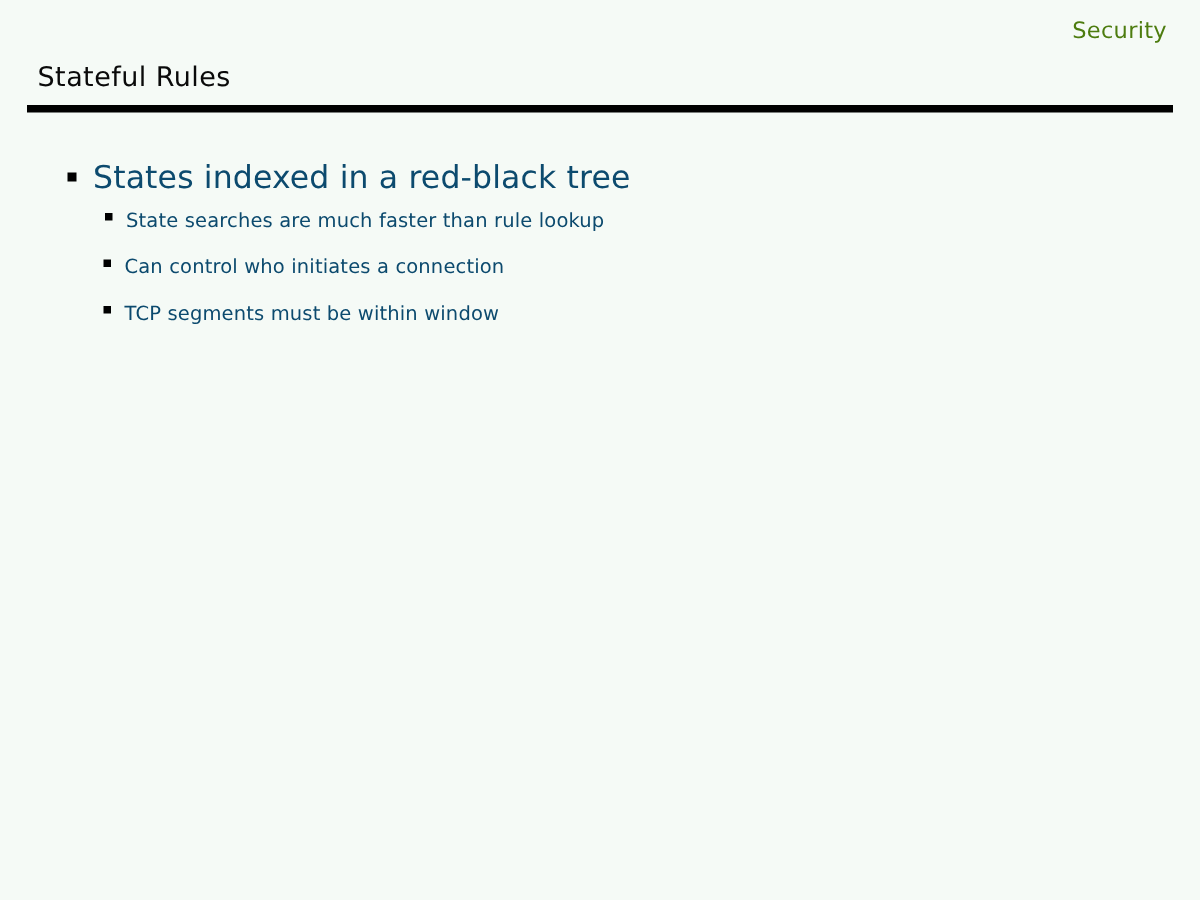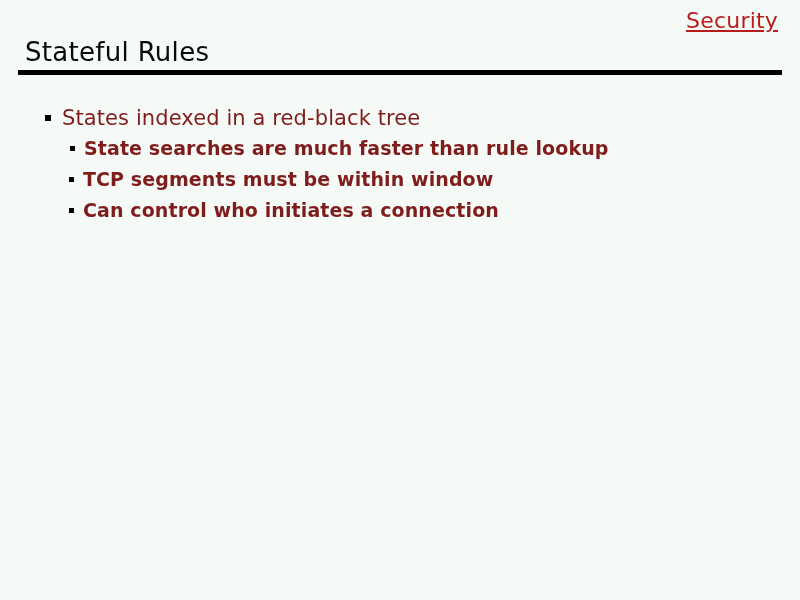--- a/index.html
+++ b/index.html
@@ -28,35 +28,34 @@
   
   .slide-header {
     position: absolute;
     top: 8px;
     right: 22px;
     width: 400px;
     text-align: right;
   }
   .header-text {
     font-family: "DejaVu Sans", sans-serif;
-    font-size: 22px;
+    font-size: 15px;
     line-height: 25px;
     letter-spacing: 0.2px;
-    color: #b91c1c;
+    color: #4d7c0f;
     white-space: nowrap;
-    text-decoration: underline;
   }
 
   
   .slide-title {
     position: absolute;
     left: 25px;
     top: 36px;
     font-family: "DejaVu Sans", sans-serif;
-    font-size: 26px;
+    font-size: 18px;
     line-height: 32px;
     letter-spacing: 0.3px;
     color: #0a0a0a;
     white-space: nowrap;
   }
 
   .title-rule {
     position: absolute;
     left: 18px;
     top: 70px;
@@ -80,21 +79,21 @@
   }
 
   .bullet-marker {
     flex: 0 0 auto;
     display: inline-block;
     background: #000000;
   }
 
   .bullet-text {
     flex: 0 0 auto;
-    color: #7f1d1d;
+    color: #0c4a6e;
     font-family: "DejaVu Sans", sans-serif;
   }
 
   
   .level-1 {
     padding-left: 45px;
     height: 31px;
   }
   .level-1 .bullet-marker {
     width: 6px;
@@ -115,24 +114,23 @@
     height: 31px;
   }
   .level-2 .bullet-marker {
     width: 5px;
     height: 5px;
     margin-right: 9px;
     position: relative;
     top: -4px;
   }
   .level-2 .bullet-text {
-    font-size: 19px;
+    font-size: 13px;
     line-height: 26px;
     letter-spacing: 0.1px;
-    font-weight: bold;
   }
 
   
   .level-2.indent-b {
     padding-left: 69px;
   }
 </style>
 </head>
 <body>
 
@@ -154,24 +152,24 @@
     </div>
 
     <div class="bullet-row level-2">
       <span class="bullet-marker"></span>
       <span class="bullet-text">State searches are much faster than rule lookup</span>
     </div>
 
 
     <div class="bullet-row level-2 indent-b">
       <span class="bullet-marker"></span>
-      <span class="bullet-text">TCP segments must be within window</span>
+      <span class="bullet-text">Can control who initiates a connection</span>
     </div>
 
     <div class="bullet-row level-2 indent-b">
       <span class="bullet-marker"></span>
-      <span class="bullet-text">Can control who initiates a connection</span>
+      <span class="bullet-text">TCP segments must be within window</span>
     </div>
 
 
   </div>
 
 </div>
 
 </body></html>

